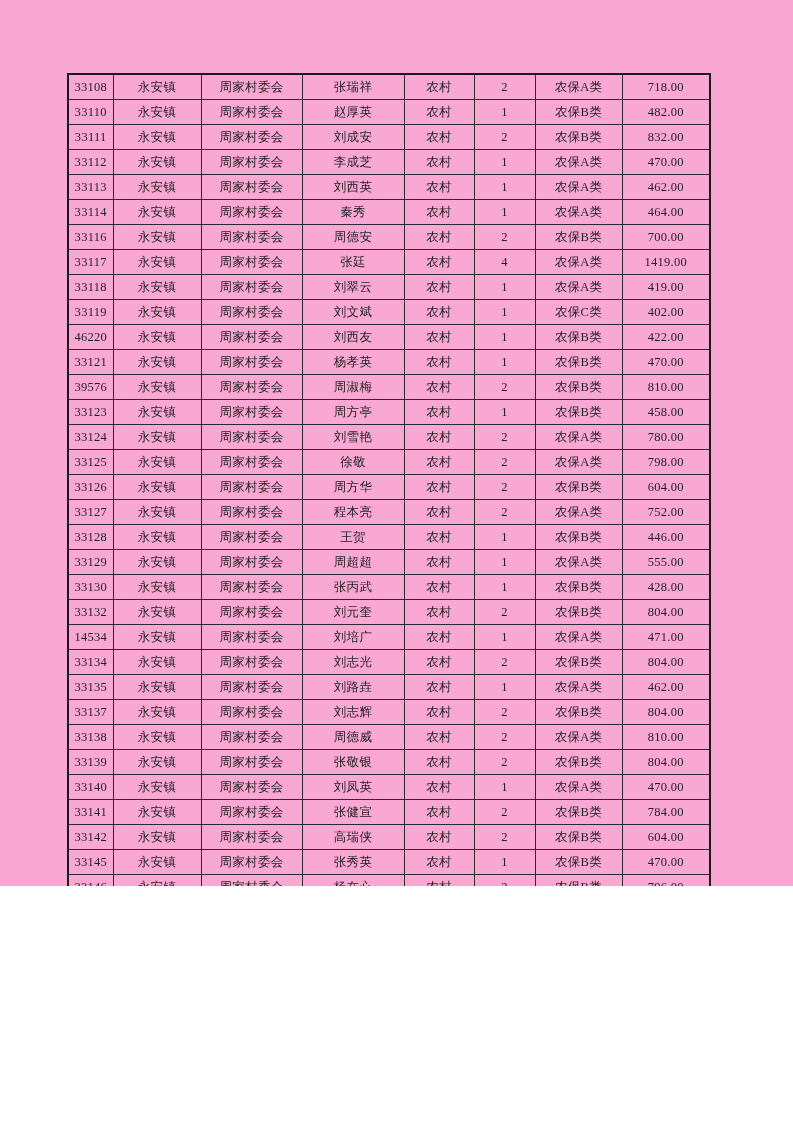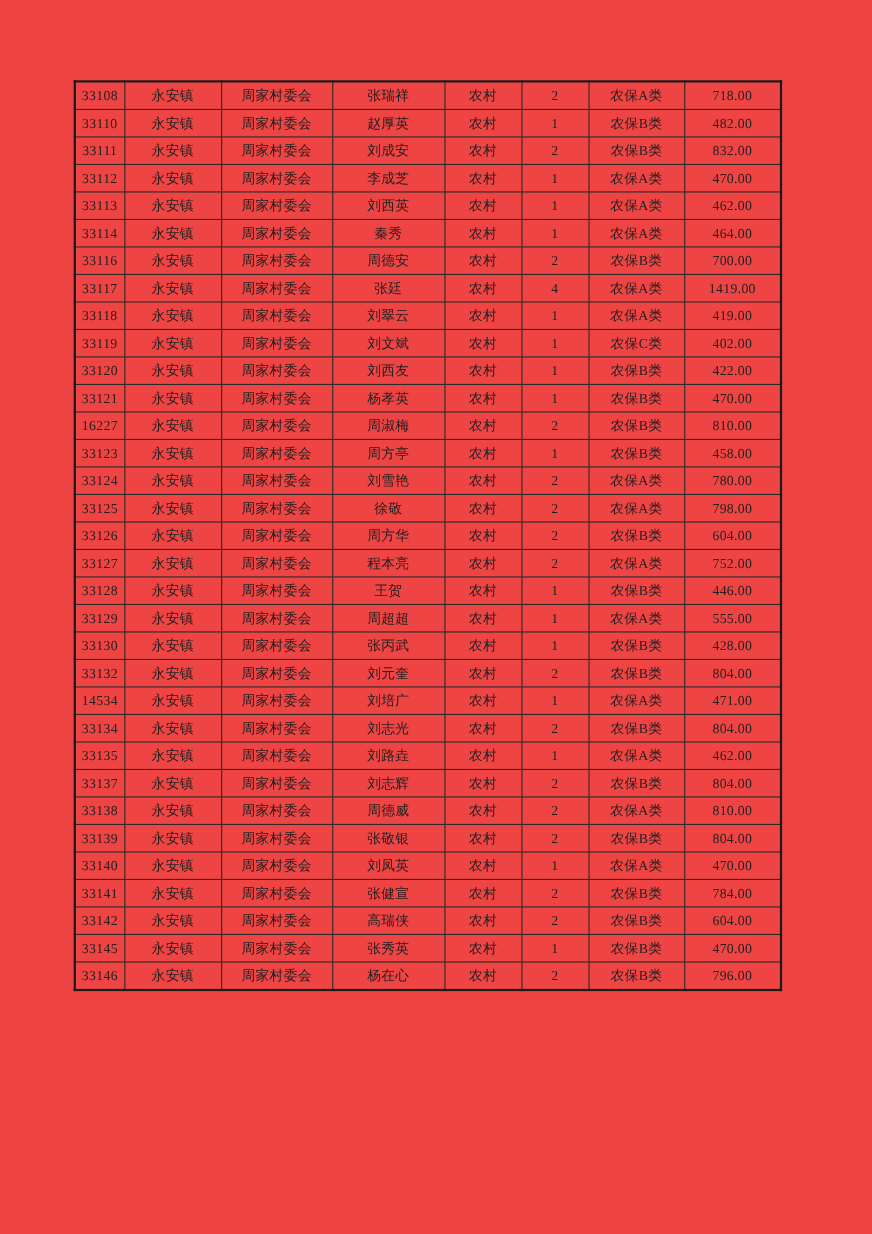--- a/index.html
+++ b/index.html
@@ -11,22 +11,22 @@
     width: 793px;
     height: 1122px;
     position: relative;
     font-family: "Liberation Serif", "DejaVu Serif", serif;
     color: #1f1f1f;
   }
   .page {
     position: absolute;
     left: 0; top: 0;
     width: 793px;
-    height: 1122px;
-    background: #ef4444;
+    height: 886px;
+    background: #f9a8d4;
     overflow: hidden;
   }
   table.roster {
     position: absolute;
     left: 67px;
     top: 73px;
     border-collapse: collapse;
     table-layout: fixed;
     width: 643px;
     border: 2px solid #1a1a1a;
@@ -166,41 +166,41 @@
           <td class="col-serial">33119</td>
           <td class="col-town">永安镇</td>
           <td class="col-village">周家村委会</td>
           <td class="col-name">刘文斌</td>
           <td class="col-residence">农村</td>
           <td class="col-count">1</td>
           <td class="col-category">农保C类</td>
           <td class="col-amount">402.00</td>
         </tr>
         <tr>
-          <td class="col-serial">33120</td>
+          <td class="col-serial">46220</td>
           <td class="col-town">永安镇</td>
           <td class="col-village">周家村委会</td>
           <td class="col-name">刘西友</td>
           <td class="col-residence">农村</td>
           <td class="col-count">1</td>
           <td class="col-category">农保B类</td>
           <td class="col-amount">422.00</td>
         </tr>
         <tr>
           <td class="col-serial">33121</td>
           <td class="col-town">永安镇</td>
           <td class="col-village">周家村委会</td>
           <td class="col-name">杨孝英</td>
           <td class="col-residence">农村</td>
           <td class="col-count">1</td>
           <td class="col-category">农保B类</td>
           <td class="col-amount">470.00</td>
         </tr>
         <tr>
-          <td class="col-serial">16227</td>
+          <td class="col-serial">39576</td>
           <td class="col-town">永安镇</td>
           <td class="col-village">周家村委会</td>
           <td class="col-name">周淑梅</td>
           <td class="col-residence">农村</td>
           <td class="col-count">2</td>
           <td class="col-category">农保B类</td>
           <td class="col-amount">810.00</td>
         </tr>
         <tr>
           <td class="col-serial">33123</td>

